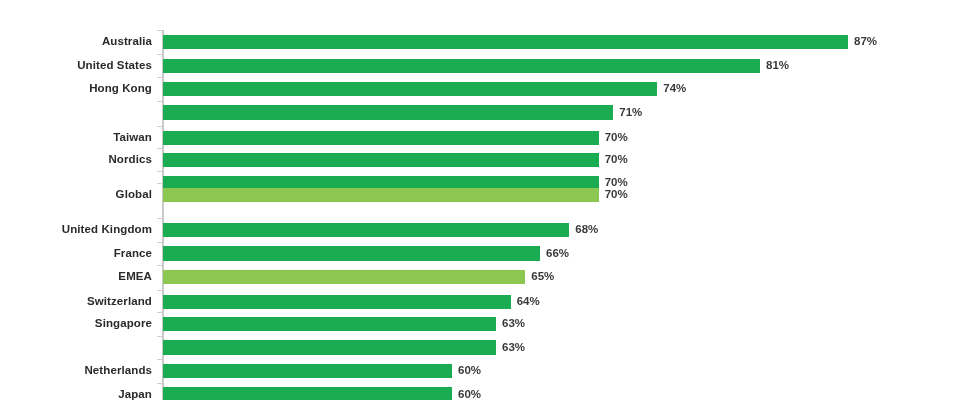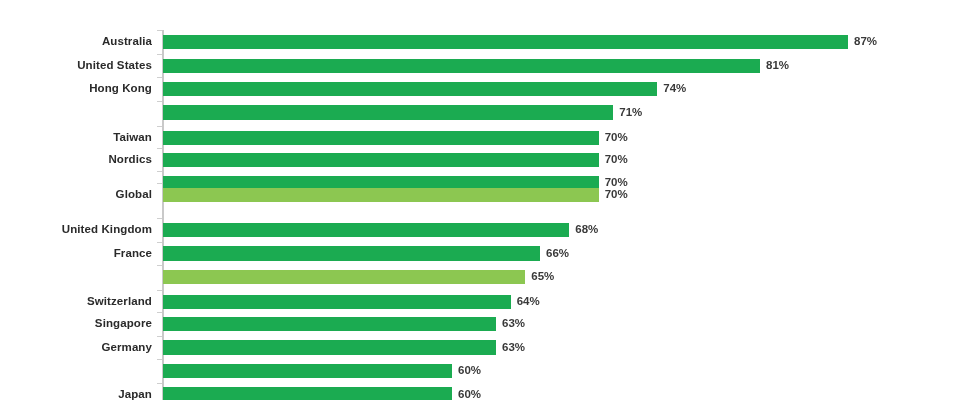--- a/index.html
+++ b/index.html
@@ -161,20 +161,21 @@
         </div>
         <div class="row" style="top: 241.5px; text-decoration: underline;">
           <div class="cat-label">France</div>
           <div class="tick"></div>
           <div class="bar-wrap" style="width: 377px;">
             <div class="bar"></div>
           </div>
           <div class="val-label" style="left: 546px;">66%</div>
         </div>
         <div class="row" style="top: 265px;">
+          <div class="cat-label">EMEA</div>
           <div class="tick"></div>
           <div class="bar-wrap" style="width: 362.333px;">
             <div class="bar alt"></div>
           </div>
           <div class="val-label" style="left: 531.333px;">65%</div>
         </div>
         <div class="row" style="top: 290px;">
           <div class="cat-label">Switzerland</div>
           <div class="tick"></div>
           <div class="bar-wrap" style="width: 347.667px;">
@@ -184,28 +185,28 @@
         </div>
         <div class="row" style="top: 312px;">
           <div class="cat-label">Singapore</div>
           <div class="tick"></div>
           <div class="bar-wrap" style="width: 333px;">
             <div class="bar"></div>
           </div>
           <div class="val-label" style="left: 502px;">63%</div>
         </div>
         <div class="row" style="top: 335.5px;">
-          <div class="cat-label">Germany</div>
           <div class="tick"></div>
           <div class="bar-wrap" style="width: 333px;">
             <div class="bar"></div>
           </div>
           <div class="val-label" style="left: 502px;">63%</div>
         </div>
         <div class="row" style="top: 359px;">
+          <div class="cat-label">Netherlands</div>
           <div class="tick"></div>
           <div class="bar-wrap" style="width: 289px;">
             <div class="bar"></div>
           </div>
           <div class="val-label" style="left: 458px;">60%</div>
         </div>
         <div class="row" style="top: 382.5px;">
           <div class="cat-label">Japan</div>
           <div class="tick"></div>
           <div class="bar-wrap" style="width: 289px;">

